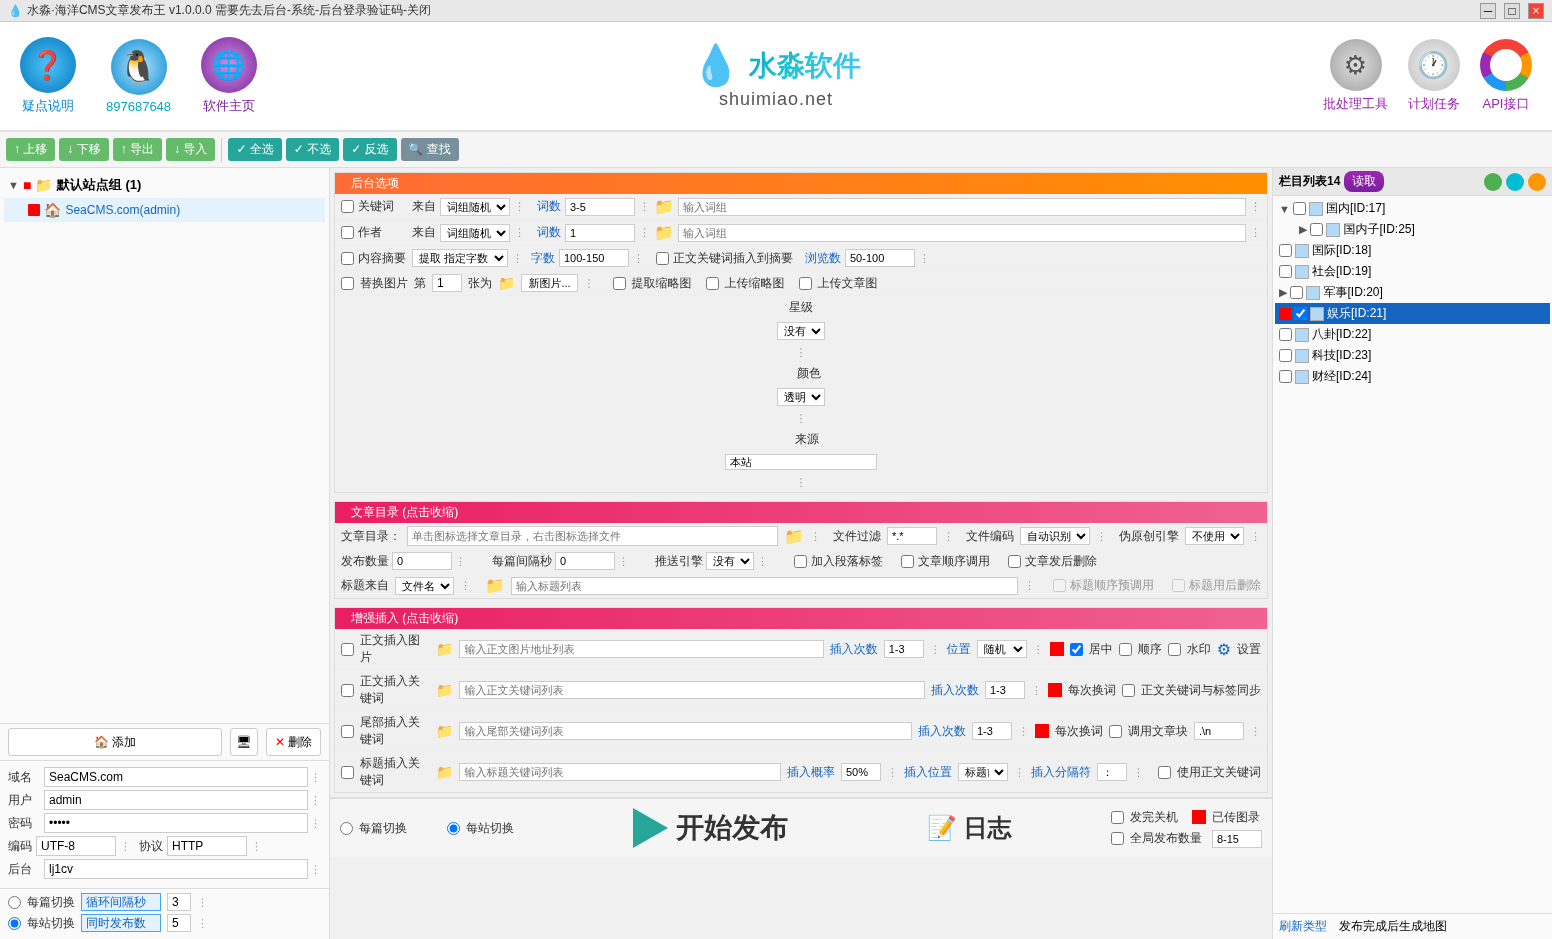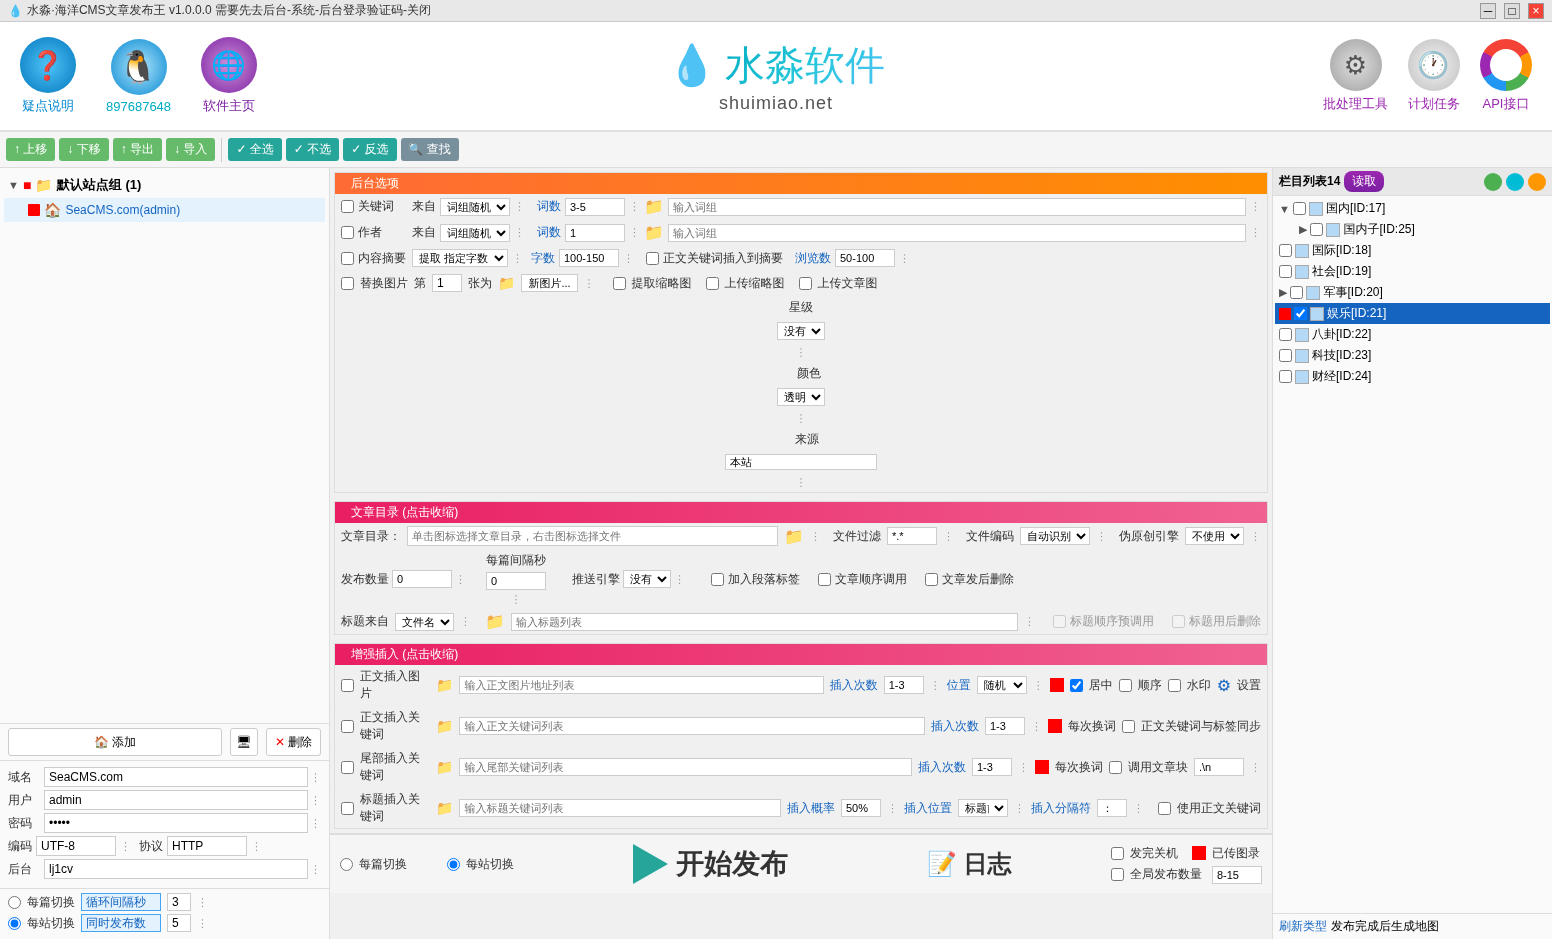--- a/index.html
+++ b/index.html
@@ -20,21 +20,21 @@
     .icon-circle.cyan { background: radial-gradient(circle, #b3e5fc, #0288d1); color: #111; }
     .icon-circle.purple { background: radial-gradient(circle, #ce93d8, #7b1fa2); }
     .icon-label { font-size: 13px; }
     .icon-label.blue { color: #0288d1; }
     .icon-label.cyan { color: #00acc1; }
     .icon-label.purple { color: #7b1fa2; }
 
     .header-brand { position: absolute; left: 50%; transform: translateX(-50%); display: flex; flex-direction: column; align-items: center; }
     .brand-logo { display: flex; align-items: center; gap: 8px; }
     .brand-drop { color: #00acc1; font-size: 40px; }
-    .brand-text { font-size: 40px; font-weight: normal; background: linear-gradient(135deg, #00acc1, #26c6da, #4fc3f7); -webkit-background-clip: text; -webkit-text-fill-color: transparent; }
+    .brand-text { font-size: 28px; font-weight: bold; background: linear-gradient(135deg, #00acc1, #26c6da, #4fc3f7); -webkit-background-clip: text; -webkit-text-fill-color: transparent; }
     .brand-url { font-size: 18px; color: #555; letter-spacing: 1px; }
 
     .header-right { margin-left: auto; display: flex; gap: 20px; align-items: center; }
     .header-right-item { display: flex; flex-direction: column; align-items: center; gap: 4px; cursor: pointer; }
     .hr-icon { width: 52px; height: 52px; border-radius: 50%; display: flex; align-items: center; justify-content: center; font-size: 22px; }
     .hr-icon.gray { background: radial-gradient(circle, #e0e0e0, #9e9e9e); }
     .hr-icon.clock { background: radial-gradient(circle, #f5f5f5, #bdbdbd); }
     .hr-label { font-size: 13px; color: #9c27b0; }
 
     
@@ -81,21 +81,21 @@
     
     .backend-section { border: 1px solid #ddd; margin: 4px; }
     .section-title { background: linear-gradient(to right, #ff6b35, #ff8f00); color: white; padding: 2px 8px; font-size: 12px; display: flex; align-items: center; gap: 4px; }
     .section-title-bar { width: 4px; height: 14px; background: #ff6b35; }
     .backend-row { display: flex; align-items: center; padding: 3px 6px; gap: 4px; border-bottom: 1px solid #eee; }
     .backend-checkbox { width: 13px; height: 13px; }
     .backend-label { font-size: 12px; color: #333; width: 50px; }
     .backend-select { border: 1px solid #ccc; padding: 1px 2px; font-size: 11px; background: white; height: 18px; }
     .backend-input { border: 1px solid #ccc; padding: 1px 4px; font-size: 11px; background: white; height: 18px; flex: 1; }
     .backend-count-label { font-size: 12px; color: #1565c0; }
-    .backend-count-val { border: 1px solid #ccc; padding: 1px 4px; font-size: 11px; background: white; height: 18px; width: 60px; }
+    .backend-count-val { border: 1px solid #ccc; padding: 1px 4px; font-size: 11px; background: white; height: 18px; width: 70px; }
 
     .img-row { display: flex; align-items: center; padding: 3px 6px; gap: 6px; border-bottom: 1px solid #eee; }
     .star-row { display: flex; align-items: center; padding: 3px 6px; gap: 6px; flex-direction: column; }
 
     
     .article-section { border: 1px solid #ddd; margin: 4px; }
     .dir-row { display: flex; align-items: center; padding: 3px 6px; gap: 6px; }
     .dir-input { flex: 1; border: 1px solid #ccc; padding: 2px 4px; font-size: 11px; background: white; height: 20px; }
     .publish-row { display: flex; align-items: center; padding: 3px 6px; gap: 6px; }
     .publish-field { display: flex; align-items: center; gap: 3px; }
@@ -138,21 +138,21 @@
     .status-dot.orange { background: #ff9800; }
 
     .category-tree { flex: 1; overflow-y: auto; padding: 2px; }
     .cat-item { display: flex; align-items: center; gap: 3px; padding: 2px 4px; cursor: pointer; }
     .cat-item.selected-blue { background: #1565c0; color: white; }
     .cat-checkbox { width: 13px; height: 13px; }
     .cat-label { font-size: 12px; }
     .cat-red-sq { width: 12px; height: 12px; background: red; display: inline-block; }
 
     .right-footer { padding: 4px 6px; border-top: 1px solid #ddd; }
-    .refresh-row { display: flex; align-items: center; gap: 4px; }
+    .refresh-row { display: flex; align-items: center; gap: 12px; }
     .refresh-link { color: #1565c0; font-size: 12px; cursor: pointer; }
     .map-label { font-size: 12px; }
     .inline-label { font-size: 12px; color: #333; }
 
     input[type="text"], input[type="password"] {
       font-family: 'Microsoft YaHei', SimHei, sans-serif;
     }
 
     .tree-expand { color: #555; font-size: 11px; cursor: pointer; }
   </style>
@@ -425,21 +425,21 @@
           <option>不使用</option>
         </select>
         <span style="font-size:11px;color:#999;cursor:pointer;">⋮</span>
       </div>
       <div class="publish-row">
         <div class="publish-field">
           <label>发布数量</label>
           <input type="text" class="publish-input" value="0" style="">
           <span style="font-size:11px;color:#999;cursor:pointer;">⋮</span>
         </div>
-        <div class="publish-field" style="margin-left:14px;flex-direction:column;">
+        <div class="publish-field" style="margin-left:20px;">
           <label>每篇间隔秒</label>
           <input type="text" class="publish-input" value="0" style="">
           <span style="font-size:11px;color:#999;cursor:pointer;">⋮</span>
         </div>
         <div class="publish-field" style="margin-left:20px;">
           <label>推送引擎</label>
           <select class="backend-select">
             <option>没有</option>
           </select>
           <span style="font-size:11px;color:#999;cursor:pointer;">⋮</span>

